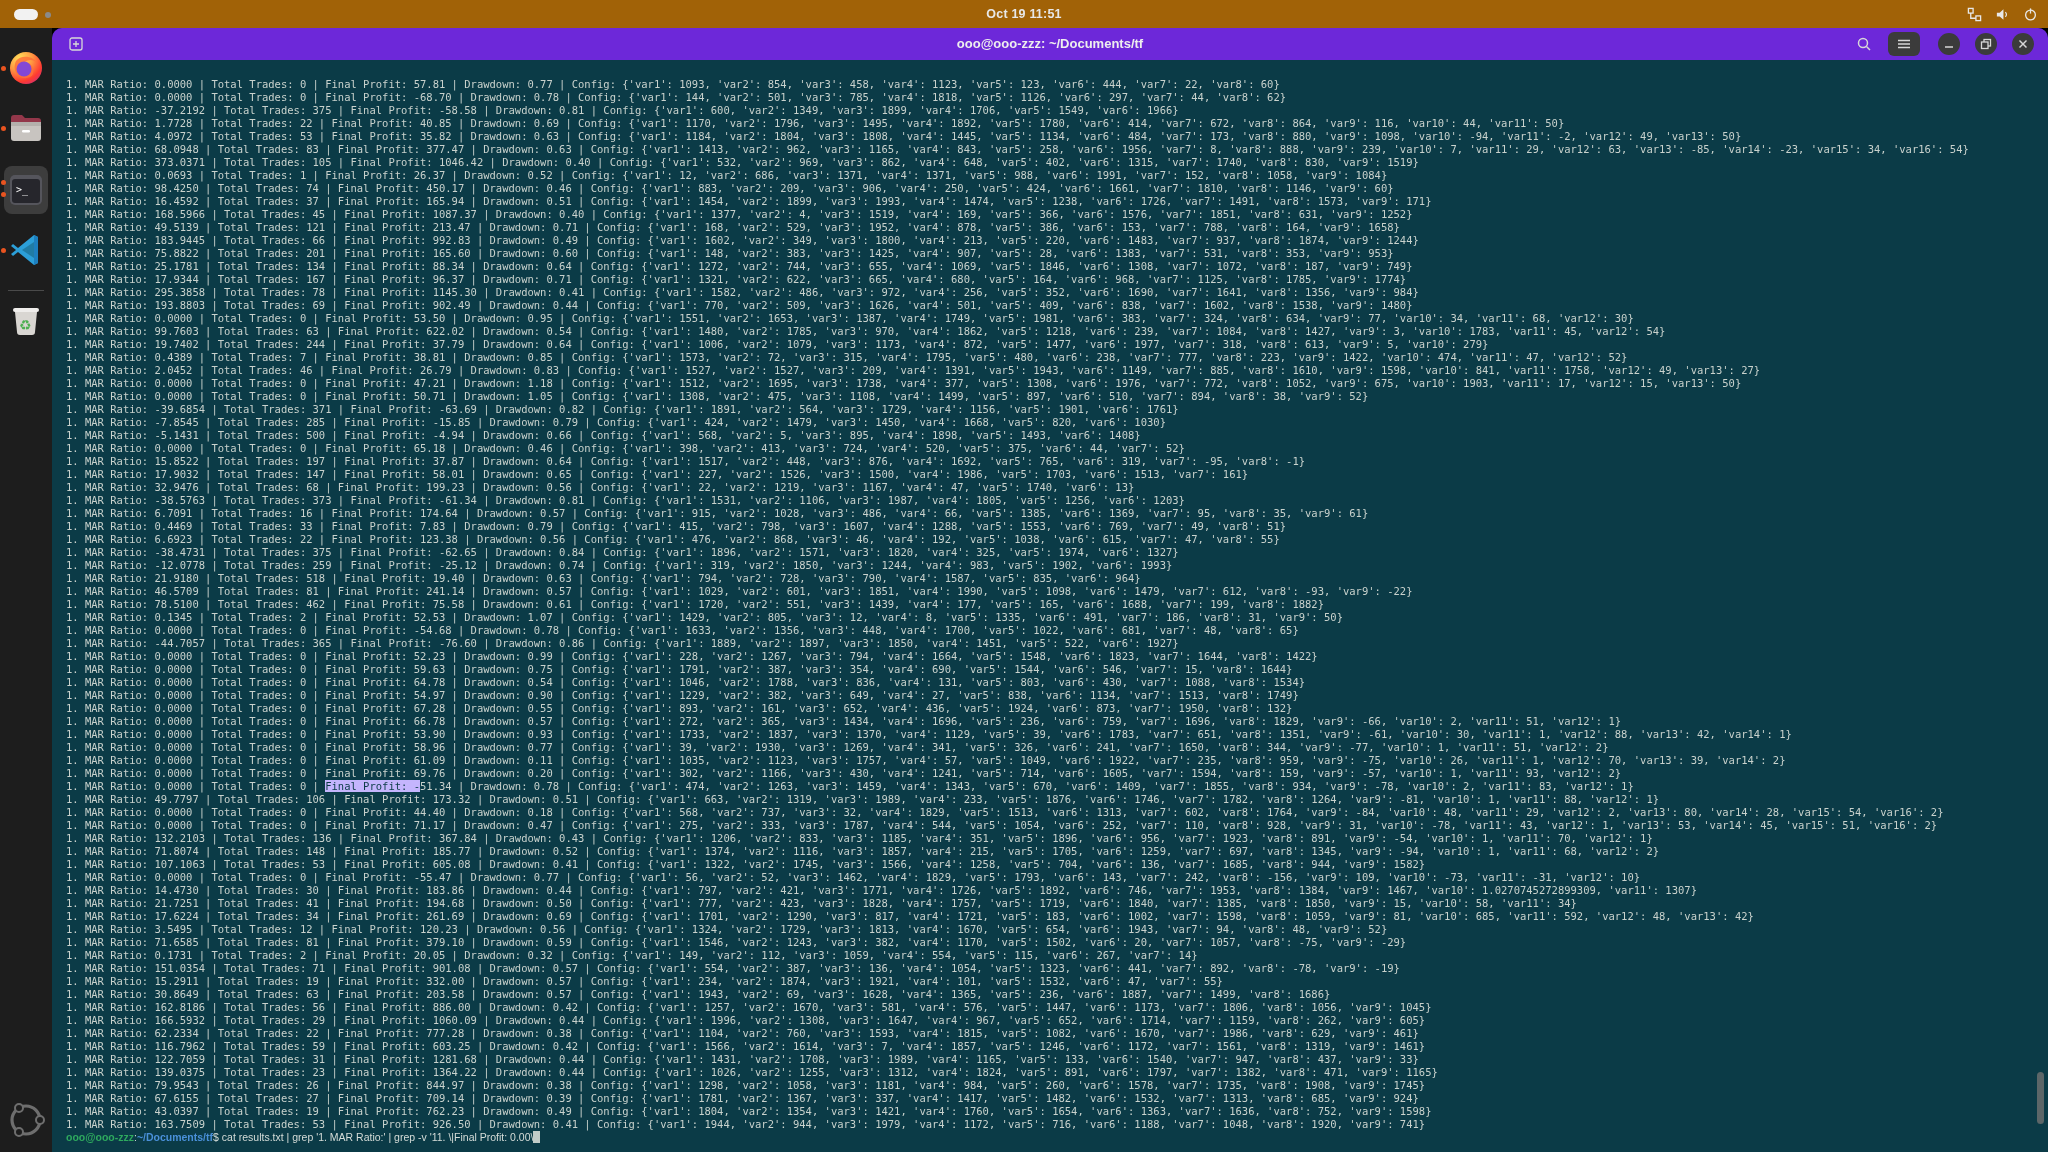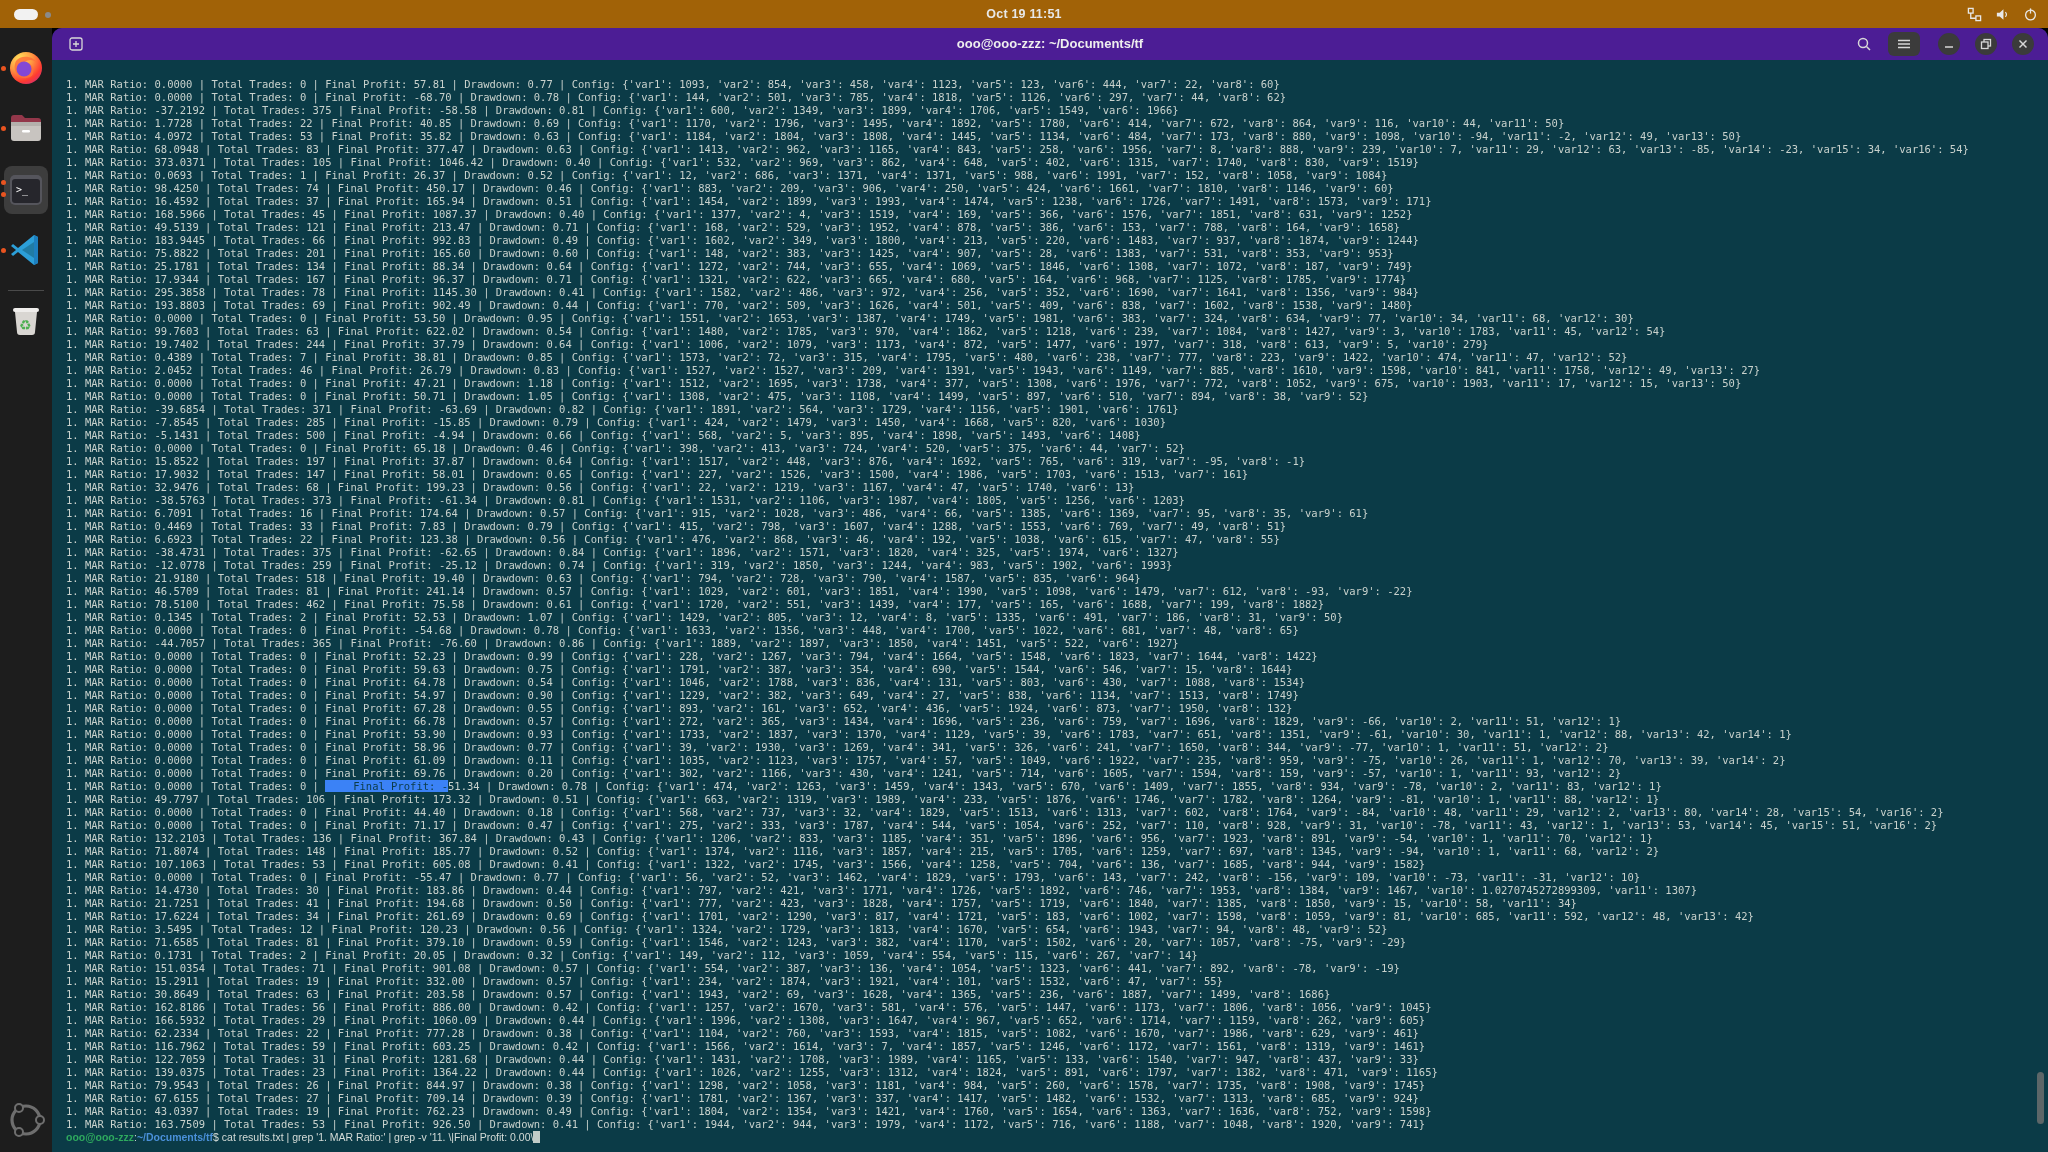--- a/index.html
+++ b/index.html
@@ -27,36 +27,36 @@
                display:flex; align-items:center; justify-content:center; }
   .dock-item.active { background:#3d3d3d; width:44px; left:4px; height:48px; }
   .ind { position:absolute; left:1px; width:5px; height:5px; border-radius:50%;
          background:#e95420; }
   .dock-divider { position:absolute; left:8px; width:36px; height:1px; background:#4a4a4a; }
   .dock-logo { position:absolute; left:6px; width:40px; height:40px; opacity:.75; }
 
   
   .window { position:absolute; left:52px; top:28px; width:1996px; height:1124px;
             border-radius:10px 10px 0 0; overflow:hidden; background:#0b3b47; }
-  .headerbar { position:absolute; left:0; top:0; width:100%; height:32px; background:#4c1d95; }
+  .headerbar { position:absolute; left:0; top:0; width:100%; height:32px; background:#6d28d9; }
   .win-title { position:absolute; left:0; right:0; top:0; height:32px; text-align:center;
                line-height:32px; color:#eeeeee; font-size:13px; font-weight:bold; }
   .hb-btn { position:absolute; top:4px; width:24px; height:24px; border-radius:6px;
             display:flex; align-items:center; justify-content:center; }
   .hb-circle { border-radius:50%; background:#3b3b3b; width:22px; height:22px; top:5px; }
   .newtab { left:12px; background:transparent; }
   .hb-menu { background:#3b3b3b; width:32px; }
   .hb-btn svg { display:block; }
 
   
   .terminal { position:absolute; left:0; top:32px; width:100%; height:1092px;
               background:#0b3b47; padding:18px 0 0 14px; overflow:hidden; }
   .tline { font-family:"DejaVu Sans Mono", monospace; font-size:10.5px; line-height:13px;
            color:#c9d2cd; white-space:pre; }
-  .tline .sel { background:#3b82f6; color:#0b3b47;padding-left:28px; }
+  .tline .sel { background:#c4b5fd; color:#0b3b47; }
   .prompt-row { font-family:Liberation Sans, sans-serif; font-size:10.5px;
                 line-height:13px; white-space:pre; color:#d5dcd8; }
   .p-user { color:#2ea95e; font-weight:bold; }
   .p-path { color:#4a90d9; font-weight:bold; }
   .p-dollar { color:#d5dcd8; }
   .cursor { display:inline-block; width:7px; height:12px; background:#c2ccc8;
             vertical-align:-2px; }
   .scroll-thumb { position:absolute; right:4px; top:1044px; width:7px; height:52px;
                   background:#5c6668; border-radius:4px; }
 </style>

